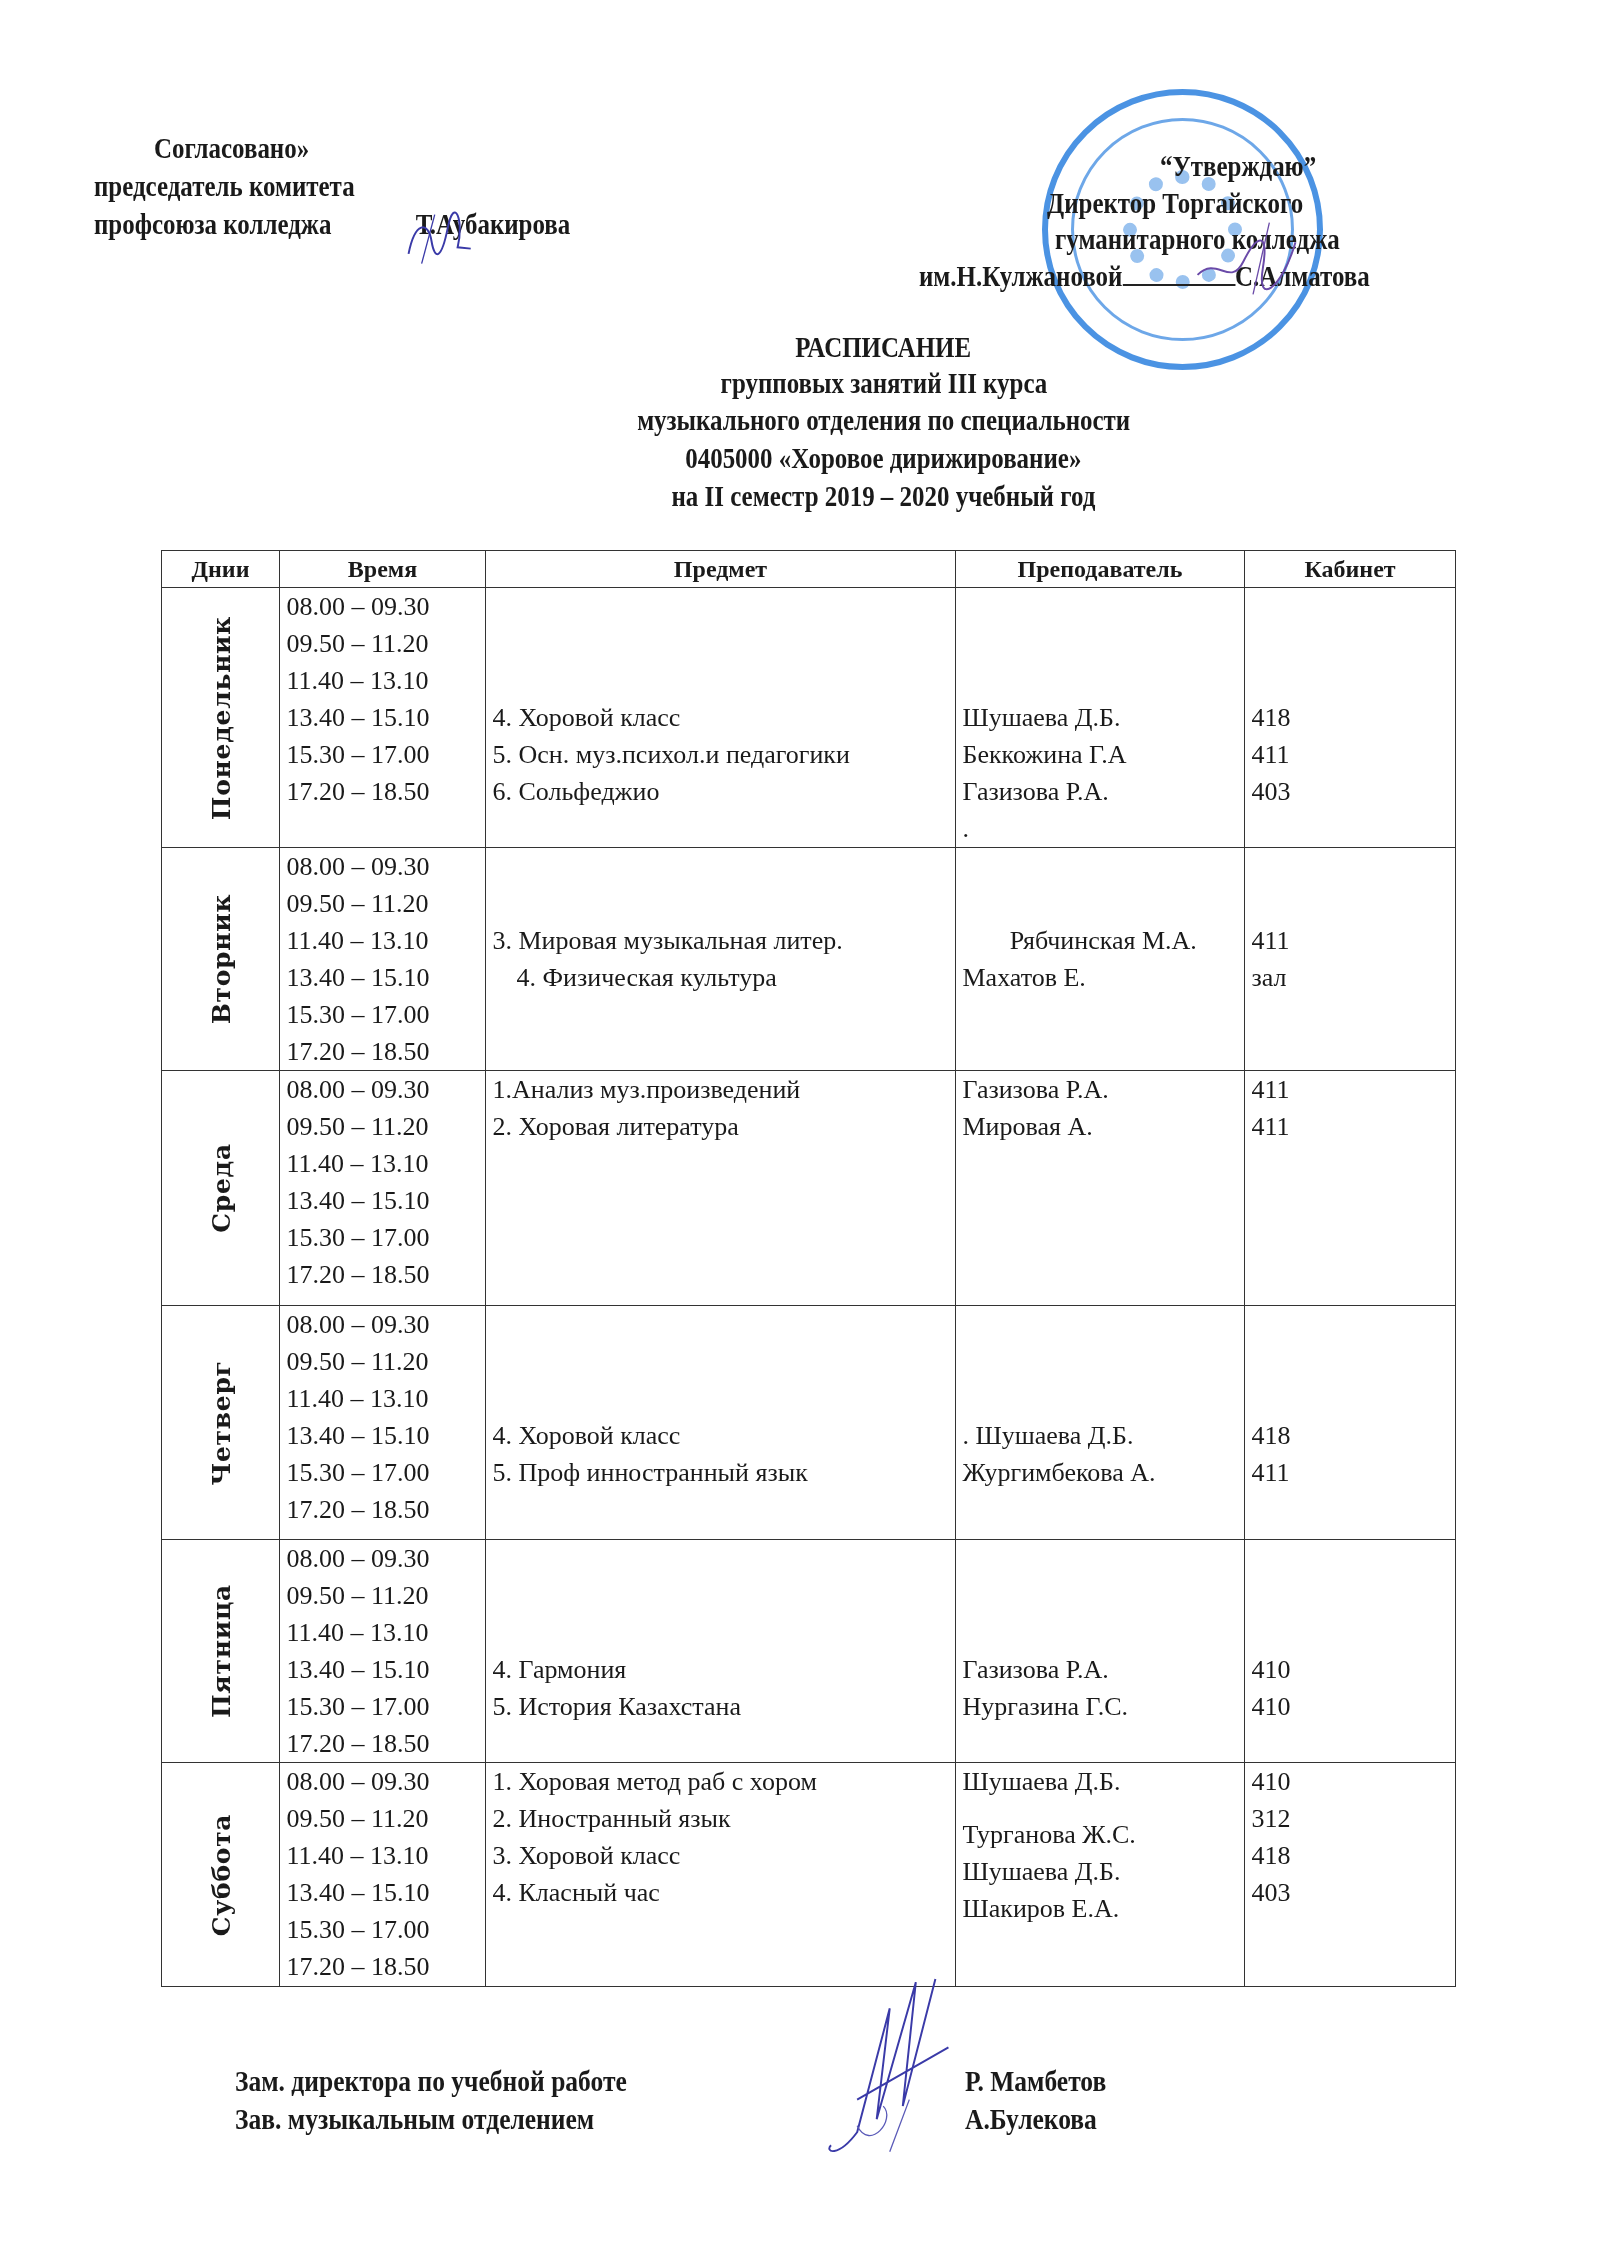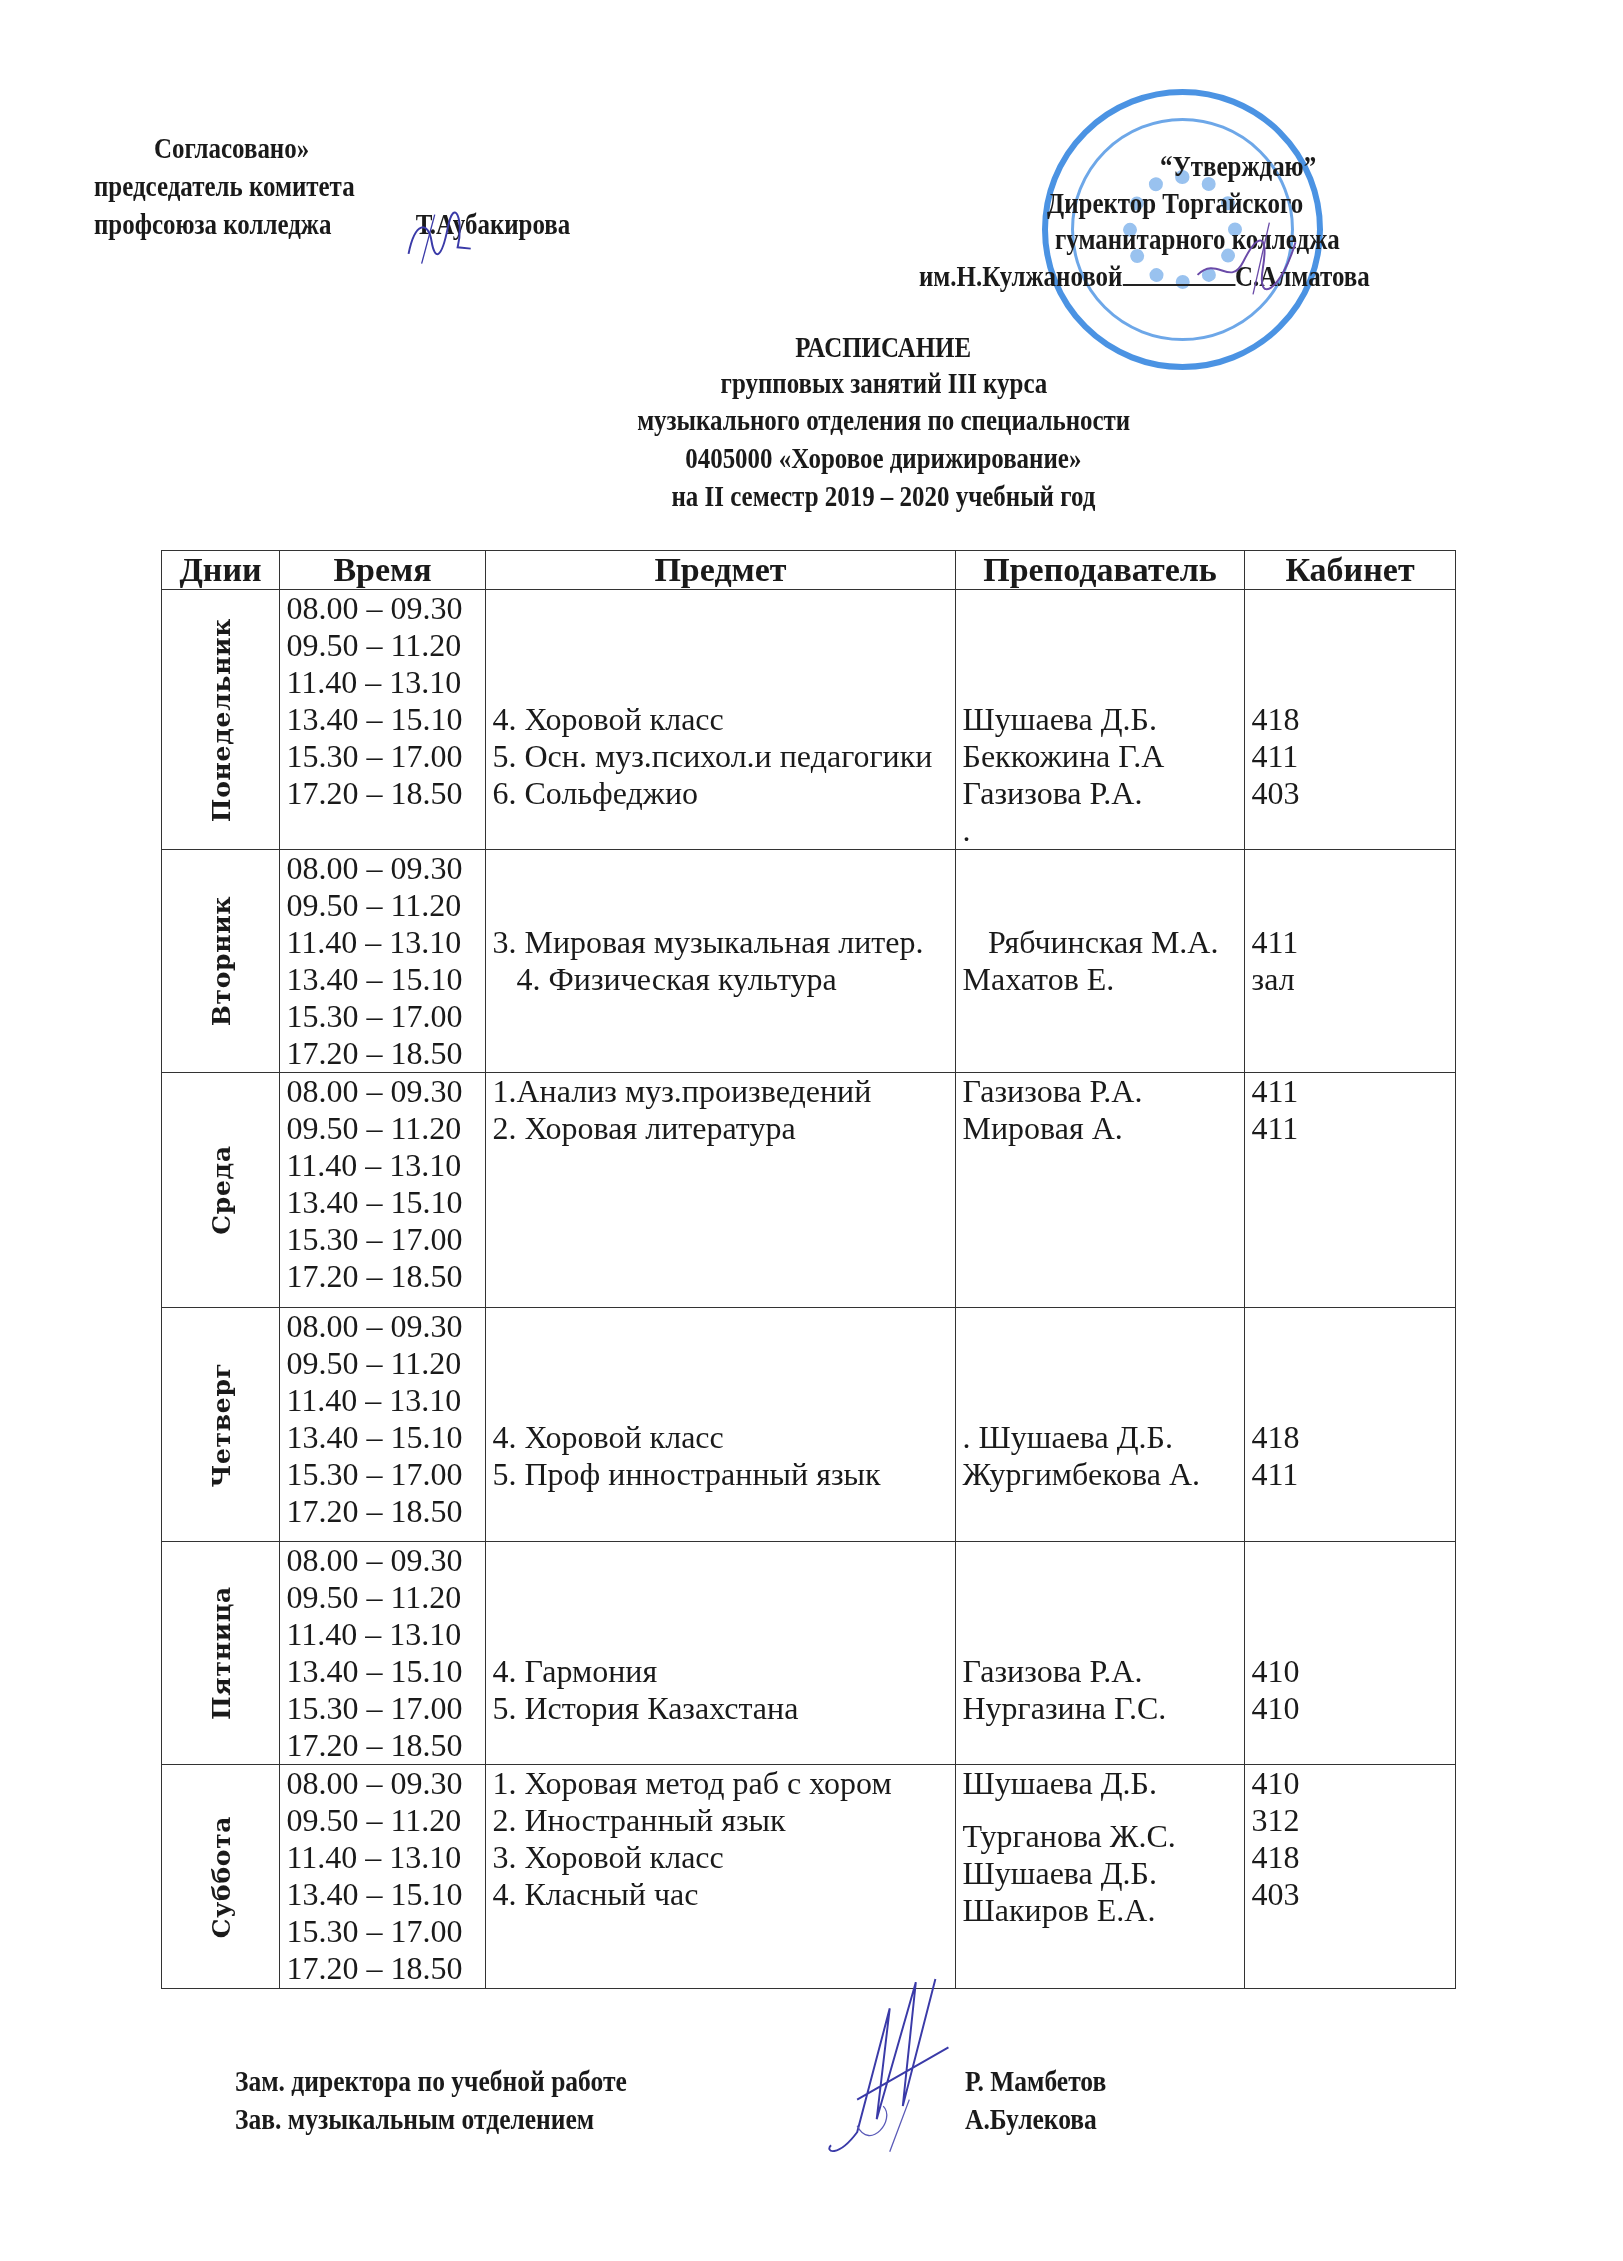--- a/index.html
+++ b/index.html
@@ -4,22 +4,22 @@
 <style>
   html, body { margin:0; padding:0; background:#fff; }
   body { width:1623px; height:2261px; position:relative; overflow:hidden;
          font-family:"Liberation Serif", serif; color:#1a1a1a; }
   .abs { position:absolute; }
   .hdr { font-weight:bold; font-size:29px; line-height:34px; white-space:nowrap; transform:scaleX(0.86); transform-origin:left top; }
   .title { position:absolute; left:0; width:1767px; text-align:center; font-weight:bold; font-size:29px; line-height:37px; white-space:nowrap; }
   .title span { display:inline-block; transform:scaleX(0.86); }
   table.sched { position:absolute; left:161px; top:550px; width:1294px; border-collapse:collapse; table-layout:fixed; }
   table.sched td, table.sched th { border:1.3px solid #333; vertical-align:top; padding:0; }
-  table.sched th { height:36px; font-weight:bold; font-size:34px; text-align:center; vertical-align:middle; }
-  .cell-lines { font-size:32px; line-height:37px; white-space:nowrap; padding-left:6.5px;font-family:Liberation Serif, serif; }
+  table.sched th { height:36px; font-weight:bold; font-size:24px; text-align:center; vertical-align:middle; }
+  .cell-lines { font-size:26px; line-height:37px; white-space:nowrap; padding-left:6.5px;font-family:Liberation Serif, serif; }
   .day-cell { position:relative; }
   .day-label { position:absolute; left:50%; top:50%; transform:translate(-50%,-50%) rotate(-90deg); font-weight:bold; font-size:25px; font-family:"DejaVu Serif", serif; white-space:nowrap; letter-spacing:0.7px; }
   .stamp { position:absolute; left:1042px; top:89px; width:281px; height:281px; border-radius:50%;
            border:6.5px solid rgba(30,120,220,0.8); box-sizing:border-box; }
   .stamp::before { content:""; position:absolute; left:23px; top:23px; right:23px; bottom:23px; border-radius:50%; border:3.3px solid rgba(30,120,220,0.65); }
   .stamp::after { content:""; position:absolute; left:75px; top:75px; right:75px; bottom:75px; border-radius:50%; border:14.4px dotted rgba(30,120,220,0.45); }
   .sig { position:absolute; }
   .footer-line { font-weight:bold; font-size:29px; line-height:38px; white-space:nowrap; transform:scaleX(0.88); transform-origin:left top; }
 </style>
 </head>

